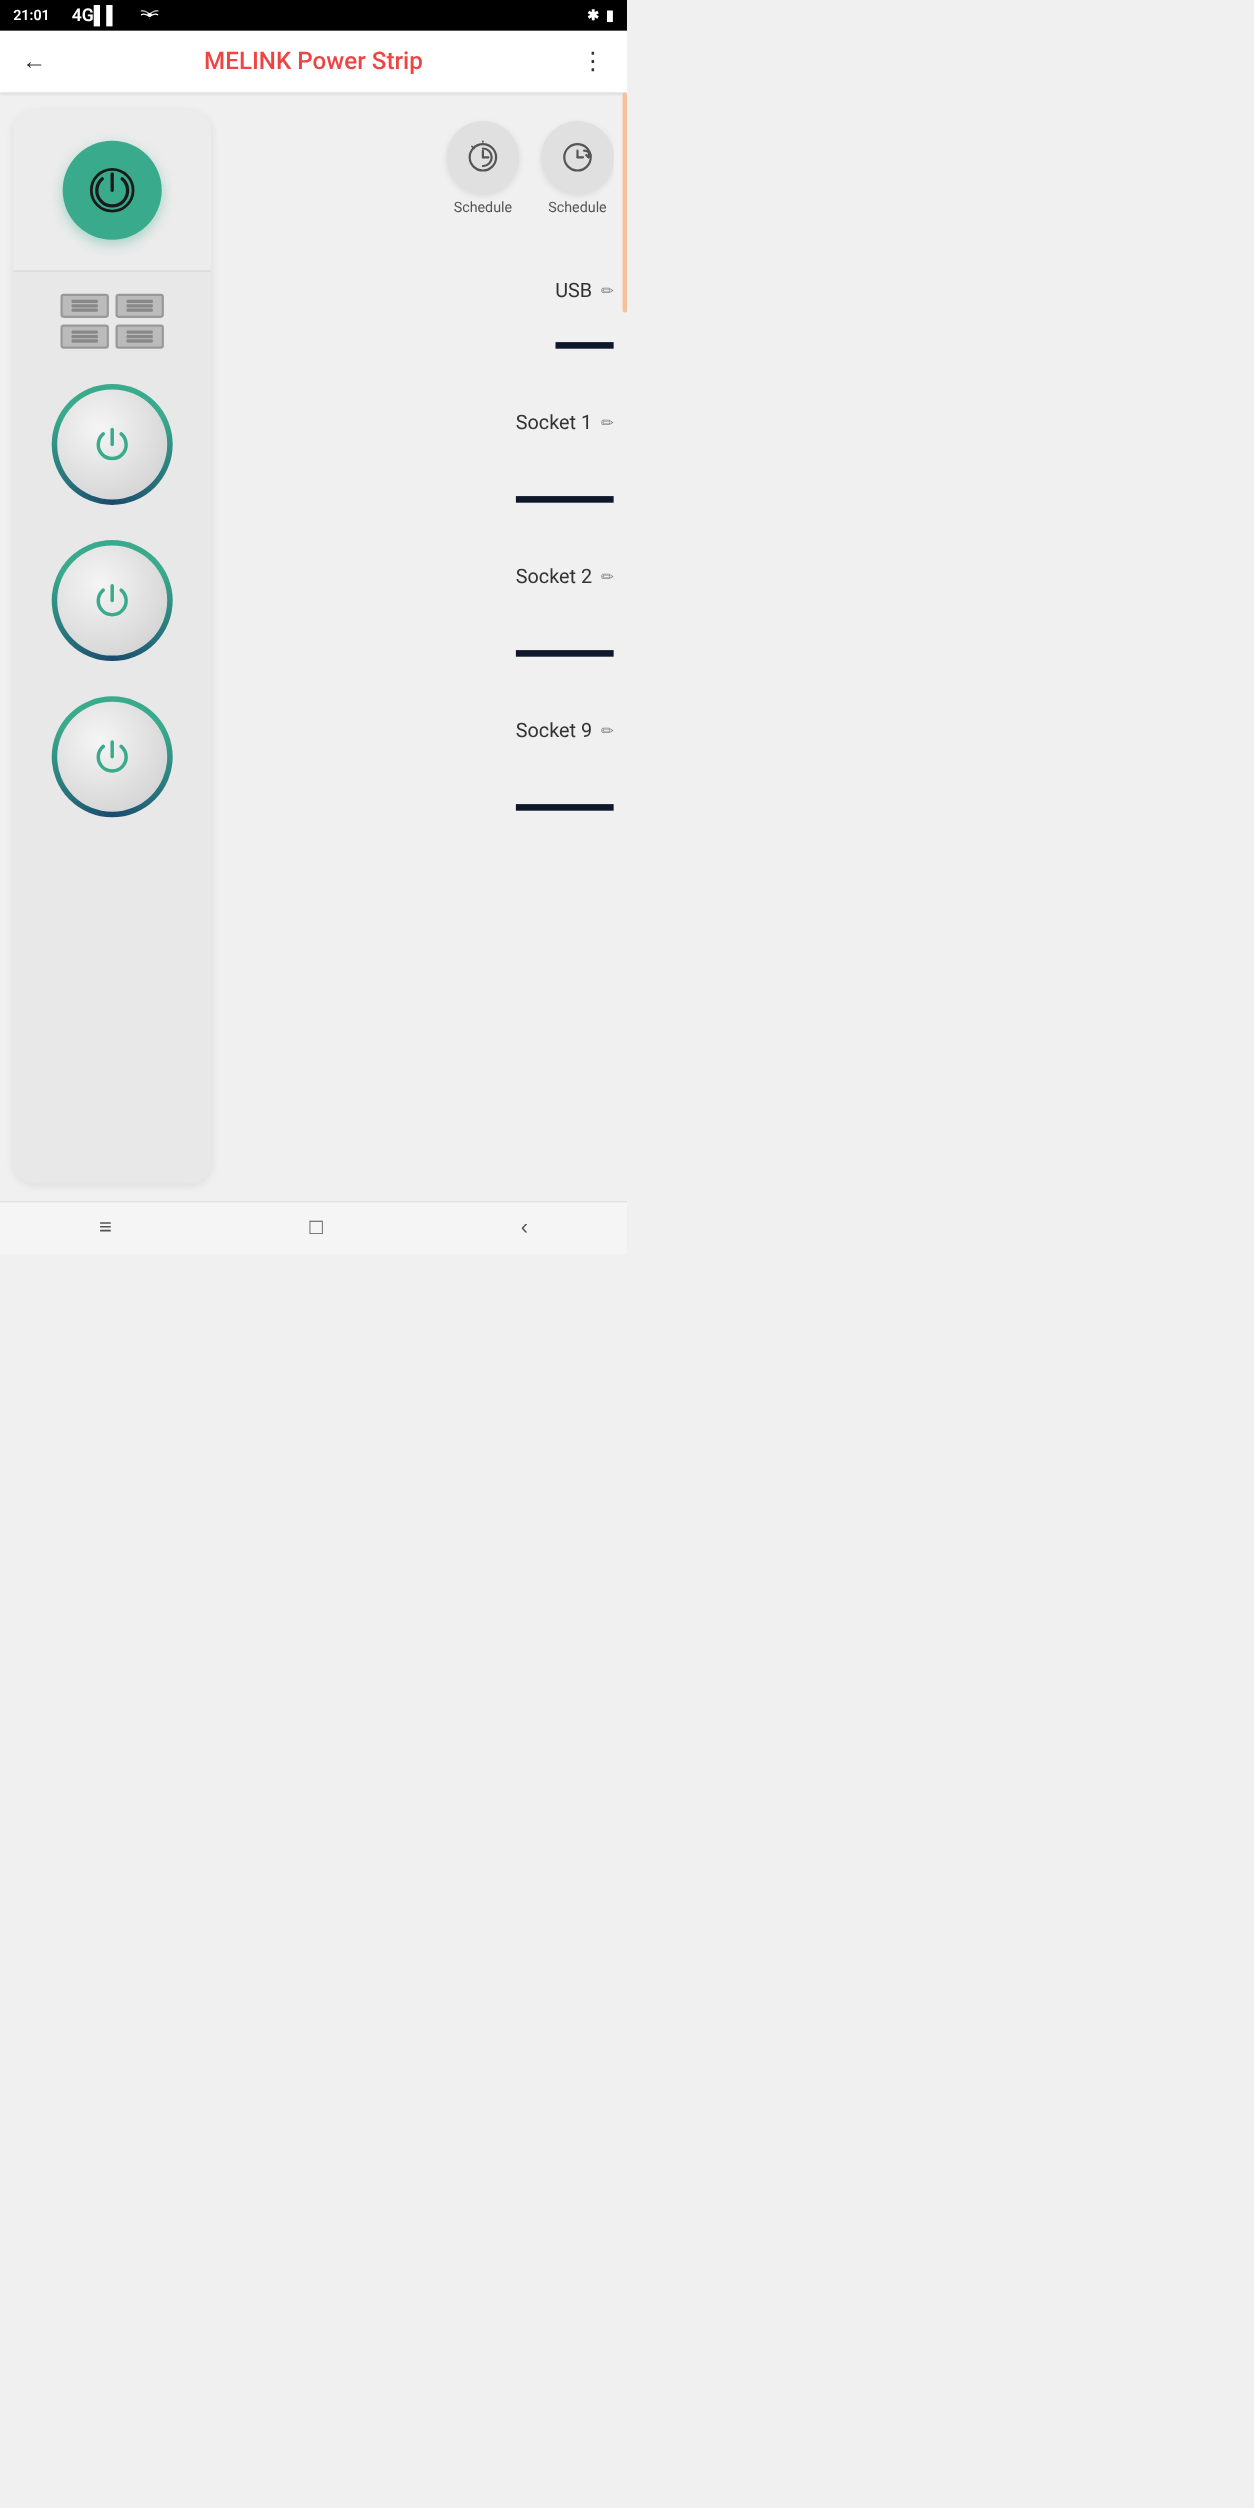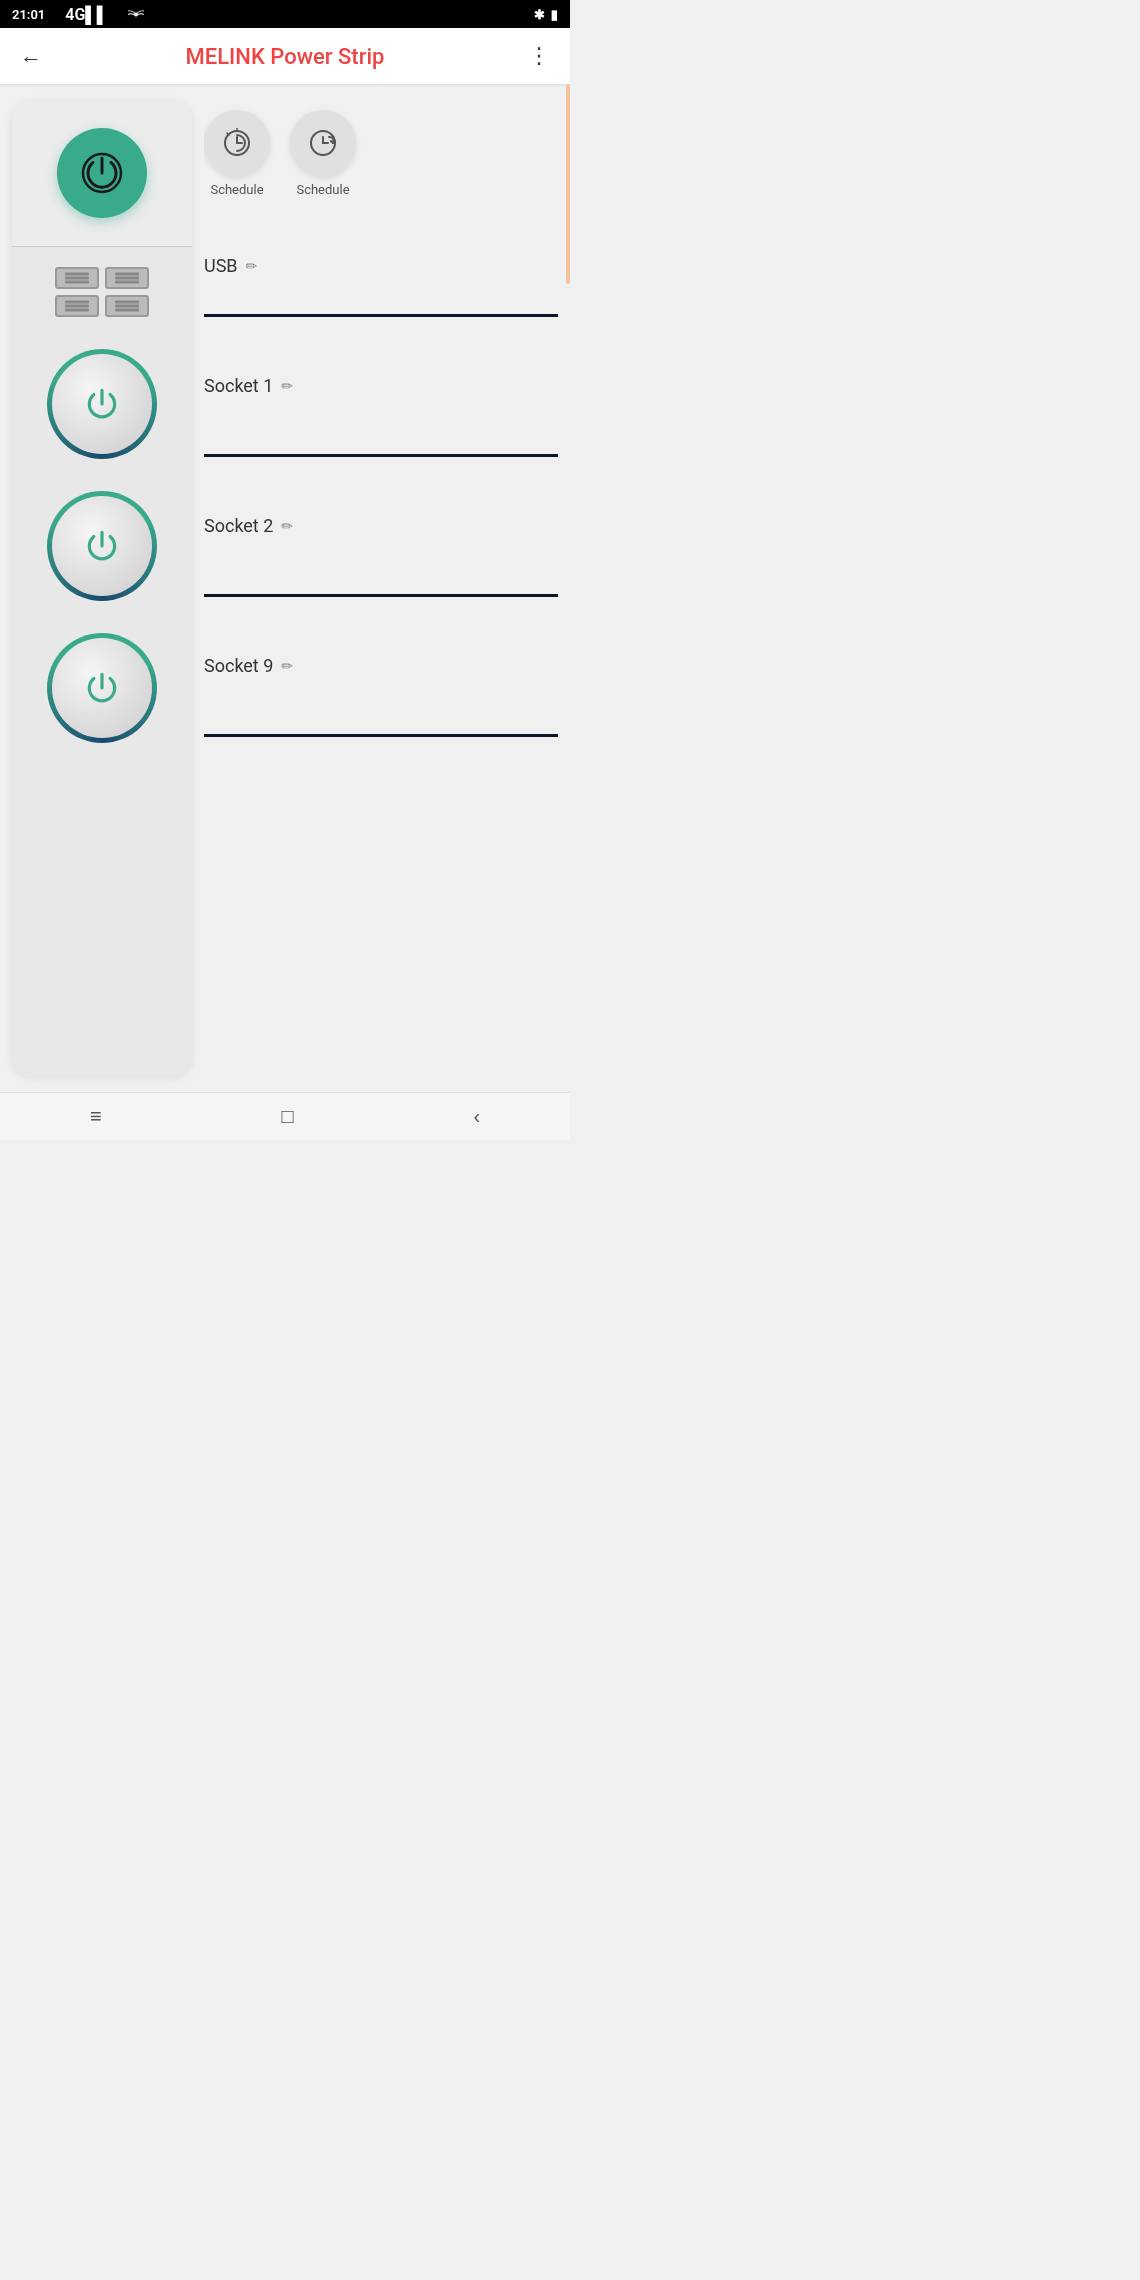--- a/index.html
+++ b/index.html
@@ -178,20 +178,21 @@
       justify-content: center;
     }
 
     
     .controls-panel {
       flex: 1;
       display: flex;
       flex-direction: column;
       gap: 0;
       overflow: hidden;
+      align-items: flex-end;
     }
 
     
     .quick-actions {
       display: flex;
       flex-direction: row;
       gap: 20px;
       padding: 10px 0 20px 0;
       align-items: flex-start;
     }
@@ -230,21 +231,21 @@
       height: 200px;
       background: #f5c09a;
       border-radius: 2px;
     }
 
     
     .section-row {
       display: flex;
       align-items: center;
       padding: 14px 0;
-      border-bottom: 3px solid #0f172a;
+      border-bottom: 6px solid #0f172a;
       min-height: 80px;
     }
 
     .section-label {
       font-size: 18px;
       color: #333;
       display: flex;
       align-items: center;
       gap: 8px;
     }

